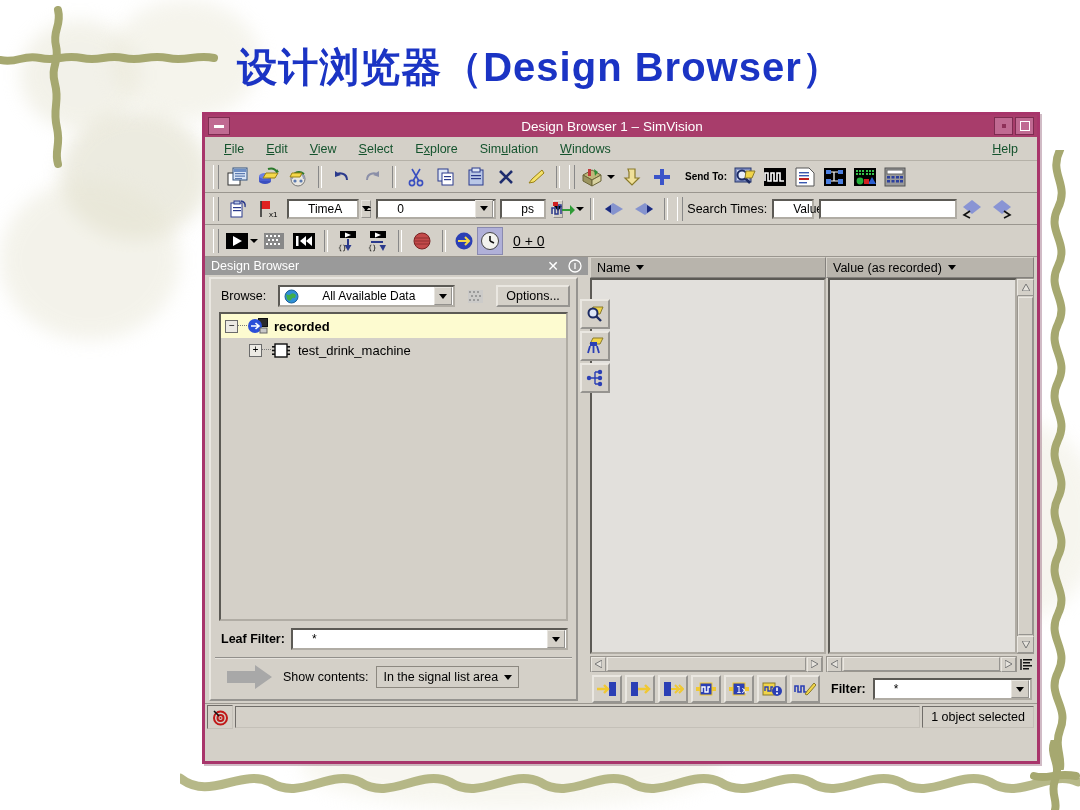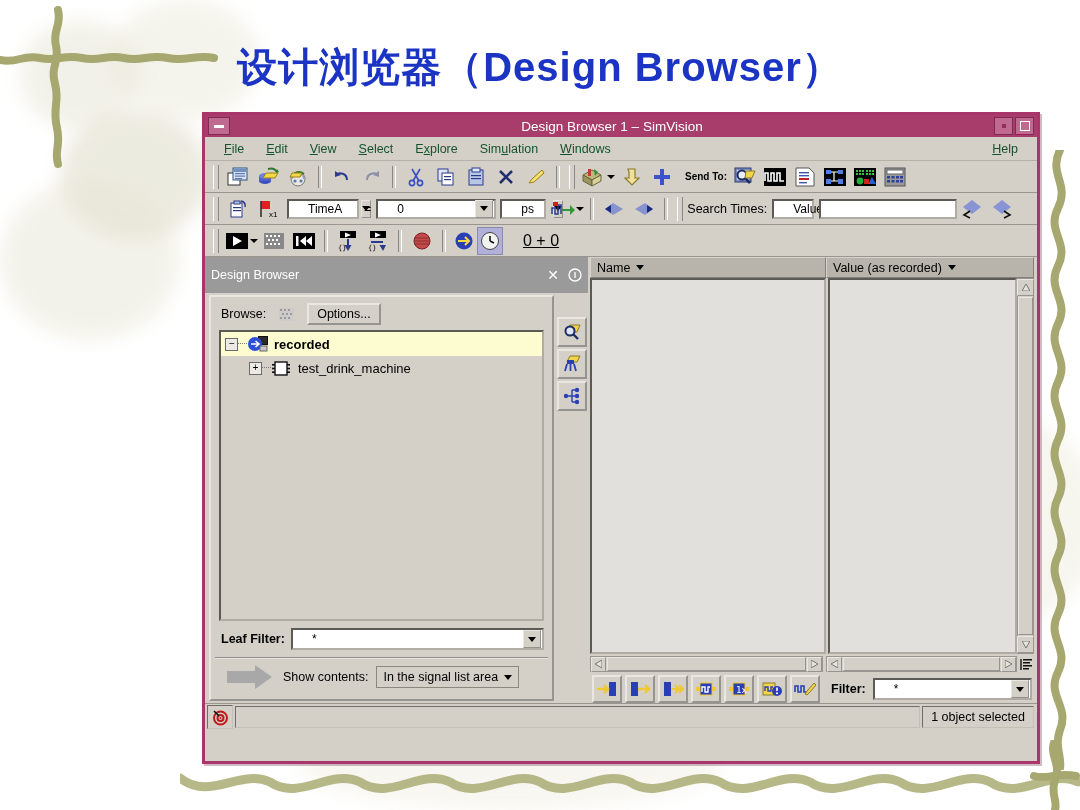--- a/index.html
+++ b/index.html
@@ -58,21 +58,21 @@
   .arrowbtn{width:16px;height:16px;background:#d4d0c8;border:1px outset #e8e5df;
     display:flex;align-items:center;justify-content:center;margin:1px;}
   .caret{width:0;height:0;border-left:4px solid transparent;border-right:4px solid transparent;
     border-top:5px solid #000;}
   .txtin{background:#fff;border:2px inset #b0aca4;height:20px;font-size:12px;
     display:flex;align-items:center;padding-left:4px;box-sizing:border-box;}
   .lbl{font-size:12.5px;color:#000;white-space:nowrap;}
   
   .body-area{display:flex;height:446px;background:#d4d0c8;}
   .left-pane{width:383px;display:flex;flex-direction:column;position:relative;}
-  .pane-head{height:36px;background:#9a9a9a;color:#fff;display:flex;align-items:center;
+  .pane-head{height:18px;background:#9a9a9a;color:#fff;display:flex;align-items:center;
     padding:0 6px;font-size:12.5px;}
   .pane-head .t{flex:1;}
   .pane-head .x{margin-right:9px;font-size:14px;}
   .pane-inner{flex:1;margin:2px 2px 2px 4px;border:2px outset #eae7e1;background:#d4d0c8;
     display:flex;flex-direction:column;box-sizing:border-box;}
   .browse-row{display:flex;align-items:center;padding:6px 6px 5px 10px;gap:12px;}
   .btn{background:#d4d0c8;border:2px outset #eae7e1;font-size:12.5px;padding:2px 8px;
     box-sizing:border-box;}
   .tree{flex:1;background:#d4d0c8;border:2px inset #b0aca4;margin:0 8px;overflow:hidden;
     position:relative;}
@@ -523,21 +523,21 @@
         <circle cx="10" cy="10" r="8.5" fill="#2b3fb5"></circle>
         <path d="M4,10 L14,10 M11,6 L15,10 L11,14" stroke="#f5d84a" stroke-width="2" fill="none"></path>
       </svg>
     </div>
     <div class="tbtn" style="width:24px;background:#b0b0d8;border:1px solid #8a8ab0;">
       <svg class="icn" width="20" height="20" viewBox="0 0 20 20">
         <circle cx="10" cy="10" r="8.5" fill="#f2f2ee" stroke="#444"></circle>
         <path d="M10,10 L10,5 M10,10 L14,12" stroke="#111" stroke-width="1.6"></path>
       </svg>
     </div>
-    <div class="lbl" style="margin-left:20px;font-size:16px;text-decoration:underline;">0 + 0</div>
+    <div class="lbl" style="margin-left:10px;font-size:14px;text-decoration:underline;">0 + 0</div>
   </div>
 
   <div class="body-area">
 
     <div class="left-pane">
       <div class="pane-head">
         <span class="t">Design Browser</span>
         <span class="x">✕</span>
         <span>
           <svg class="icn" width="14" height="14" viewBox="0 0 14 14">
@@ -545,20 +545,33 @@
             <path d="M7,4 L7,10" stroke="#fff" stroke-width="1.3"></path>
           </svg>
         </span>
       </div>
 
       <div style="display:flex;flex:1;min-height:0;">
         <div class="pane-inner">
 
           <div class="browse-row">
             <span class="lbl">Browse:</span>
+            <div class="ddown" style="flex:1;height:22px;">
+              <span style="margin:0 4px;display:flex;">
+                <svg class="icn" width="15" height="15" viewBox="0 0 15 15">
+                  <circle cx="7.5" cy="7.5" r="6.5" fill="#2f8fd8"></circle>
+                  <path d="M2,5 q3,2 5,0 q2,-2 5,1 l-1,3 q-3,-1 -4,2 q-2,2 -4,-1 z" fill="#3fae4a"></path>
+                  <circle cx="7.5" cy="7.5" r="6.5" fill="none" stroke="#1a5f96"></circle>
+                </svg>
+              </span>
+              <span class="val">All Available Data</span>
+              <div class="arrowbtn" style="margin-left:auto">
+                  <span class="caret"></span>
+                </div>
+            </div>
             <span>
               <svg class="icn" width="17" height="17" viewBox="0 0 17 17">
                 <rect x="1" y="2" width="15" height="13" fill="#c9c9c9" opacity=".7"></rect>
                 <g fill="#9a9a9a">
                     <rect x="2" y="3" width="2" height="2"></rect>
                     <rect x="6" y="3" width="2" height="2"></rect>
                     <rect x="10" y="3" width="2" height="2"></rect>
                 <rect x="4" y="7" width="2" height="2"></rect>
                     <rect x="8" y="7" width="2" height="2"></rect>
                     <rect x="12" y="7" width="2" height="2"></rect>

